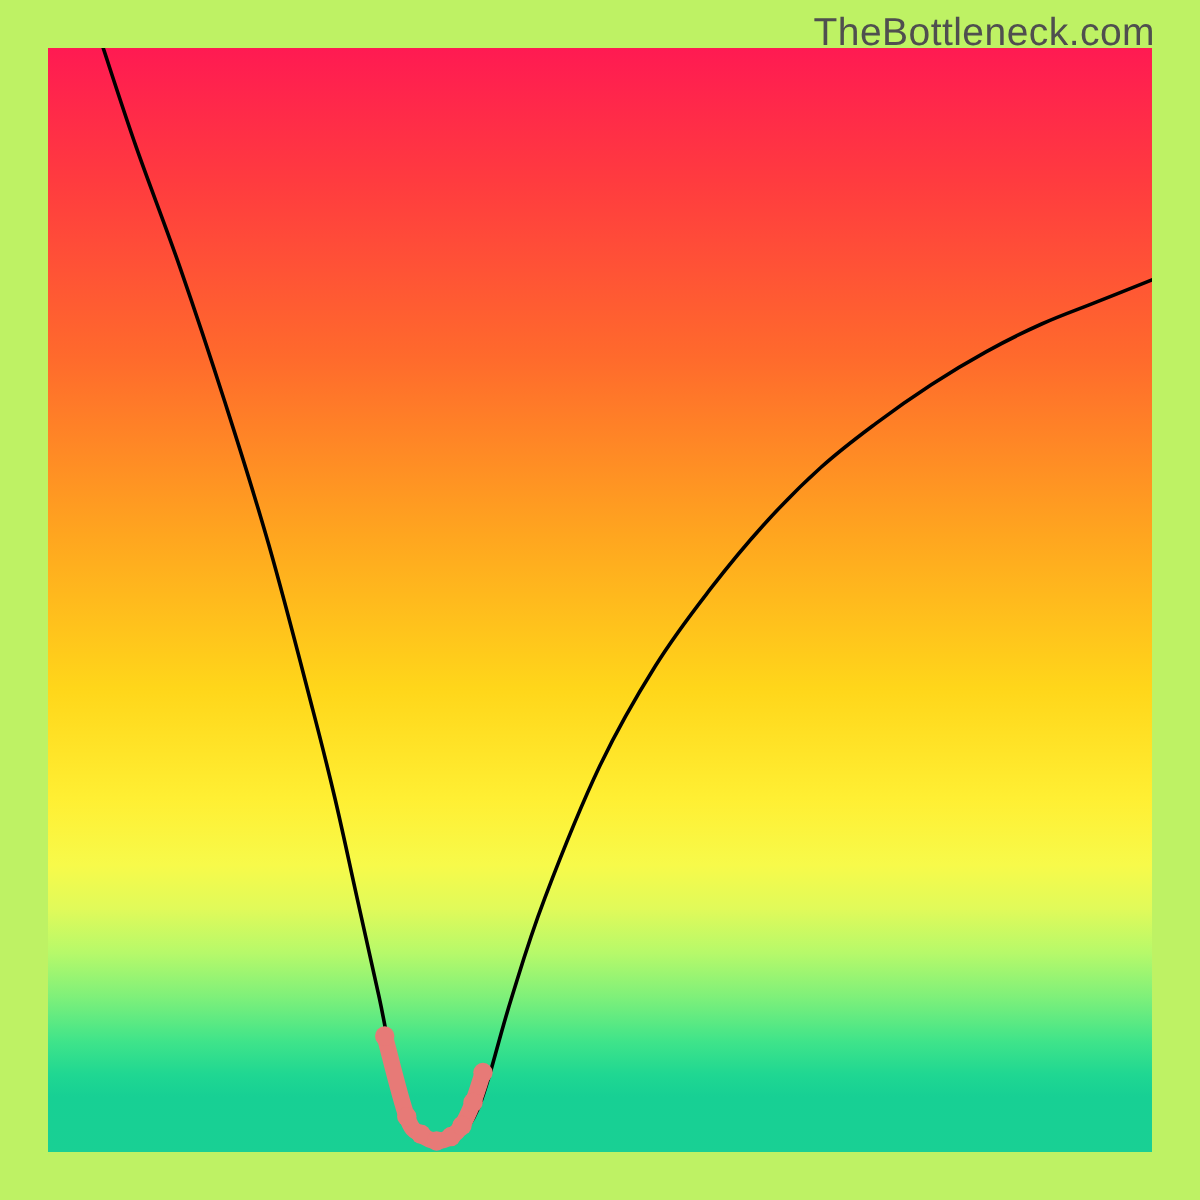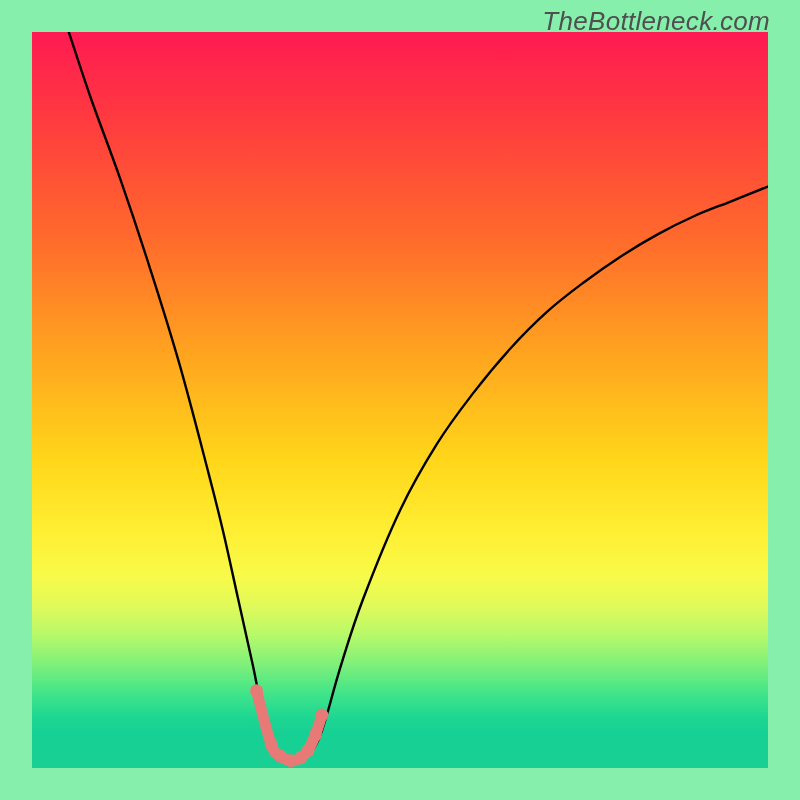--- a/index.html
+++ b/index.html
@@ -10,22 +10,21 @@
     overflow: hidden;
     background: #000;
     font-family: Arial, Helvetica, sans-serif;
   }
   .frame {
     position: absolute;
     top: 0;
     left: 0;
     width: 800px;
     height: 800px;
-    background: #86efac;
-    font-style: italic;
+    background: #bef264;
   }
   .plot {
     position: absolute;
     top: 32px;
     left: 32px;
     width: 736px;
     height: 736px;
     
     background: linear-gradient(to bottom,
       #ff1a52 0%,

